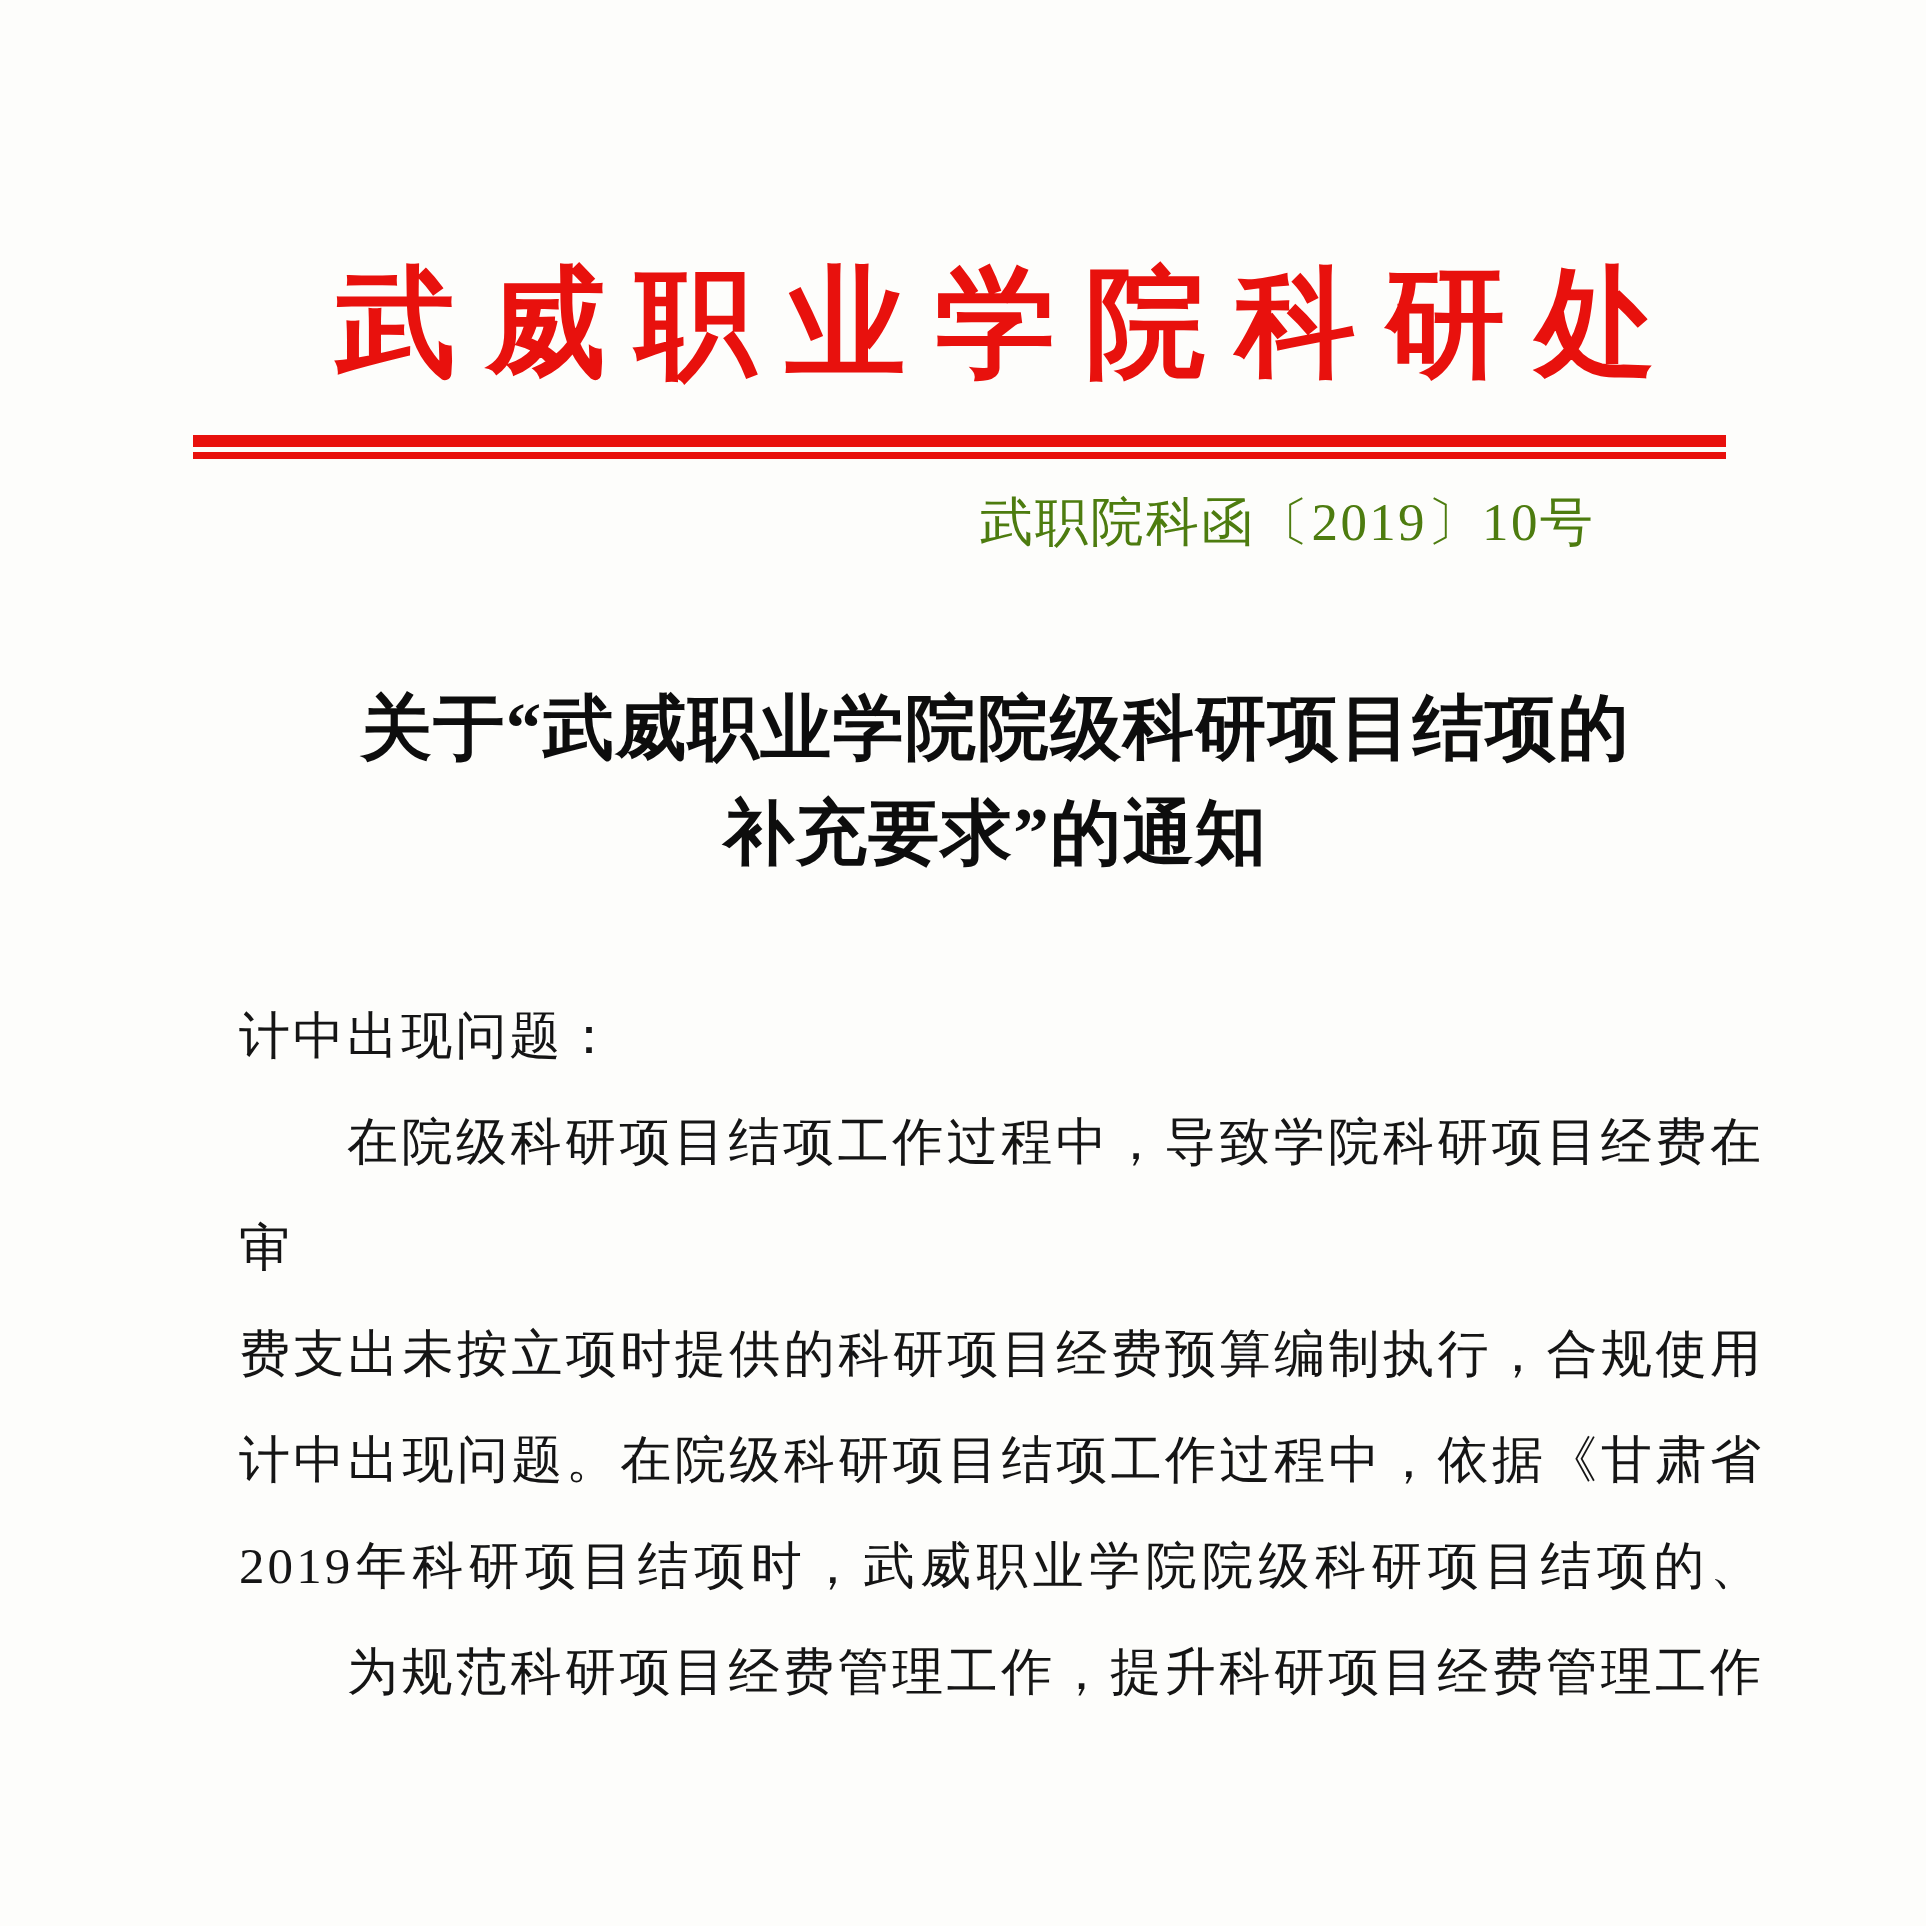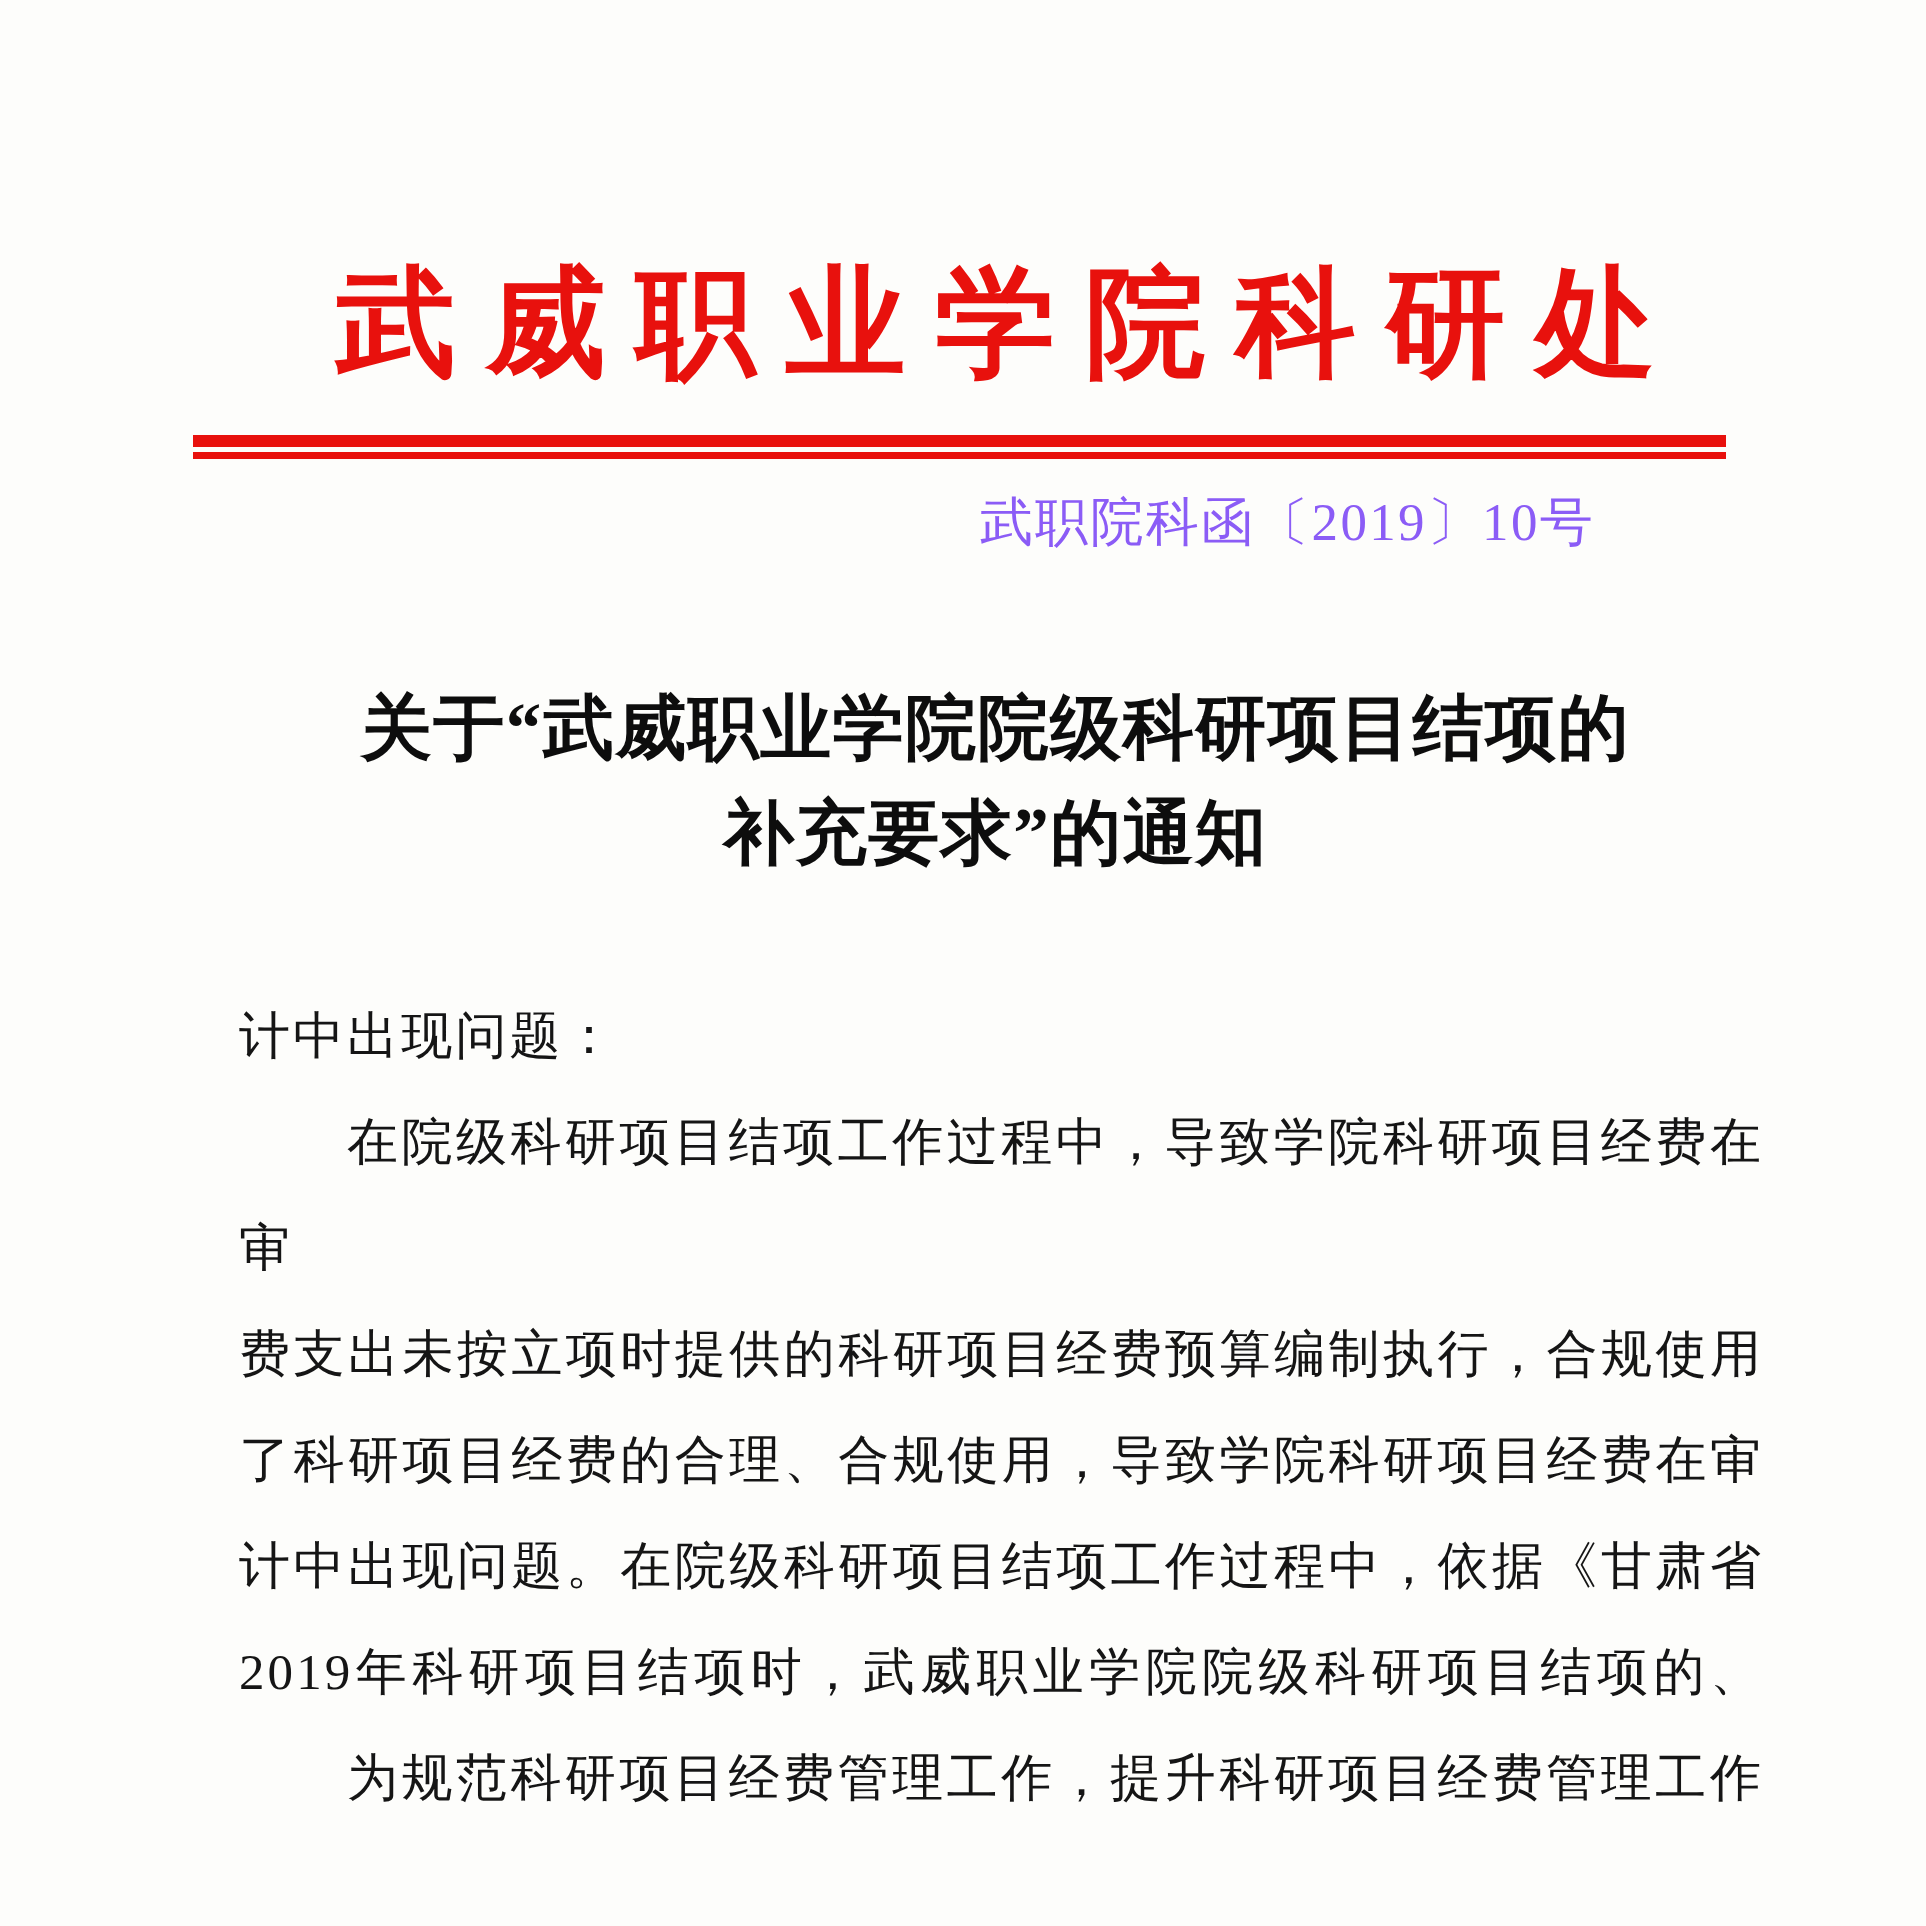--- a/index.html
+++ b/index.html
@@ -42,21 +42,21 @@
   .rule-thin   { top: 452px; left: 193px; width: 1533px; height: 6.5px; }
   
   .doc-number {
     position: absolute;
     top: 490px;
     right: 396px;
     font-size: 53px;
     line-height: 65px;
     letter-spacing: 2.3px;
     white-space: nowrap;
-    color: #8b5cf6;
+    color: #4d7c0f;
     text-align: center;
   }
   
   .title {
     position: absolute;
     top: 676px;
     left: 0;
     width: 100%;
     text-align: center;
     font-size: 71px;
@@ -99,21 +99,20 @@
 
   <div class="title">
     <div>关于“武威职业学院院级科研项目结项的</div>
     <div>补充要求”的通知</div>
   </div>
 
   <div class="body-text">
     <div class="line">计中出现问题：</div>
     <div class="line j indent">在院级科研项目结项工作过程中，导致学院科研项目经费在审</div>
     <div class="line j">费支出未按立项时提供的科研项目经费预算编制执行，合规使用</div>
-    <div class="line j">了科研项目经费的合理、合规使用，导致学院科研项目经费在审</div>
     <div class="line j">计中出现问题。在院级科研项目结项工作过程中，依据《甘肃省</div>
     <div class="line j">2019年科研项目结项时，武威职业学院院级科研项目结项的、</div>
     <div class="line j indent">为规范科研项目经费管理工作，提升科研项目经费管理工作</div>
 
   </div>
 
 </div>
 
 
 </body></html>

